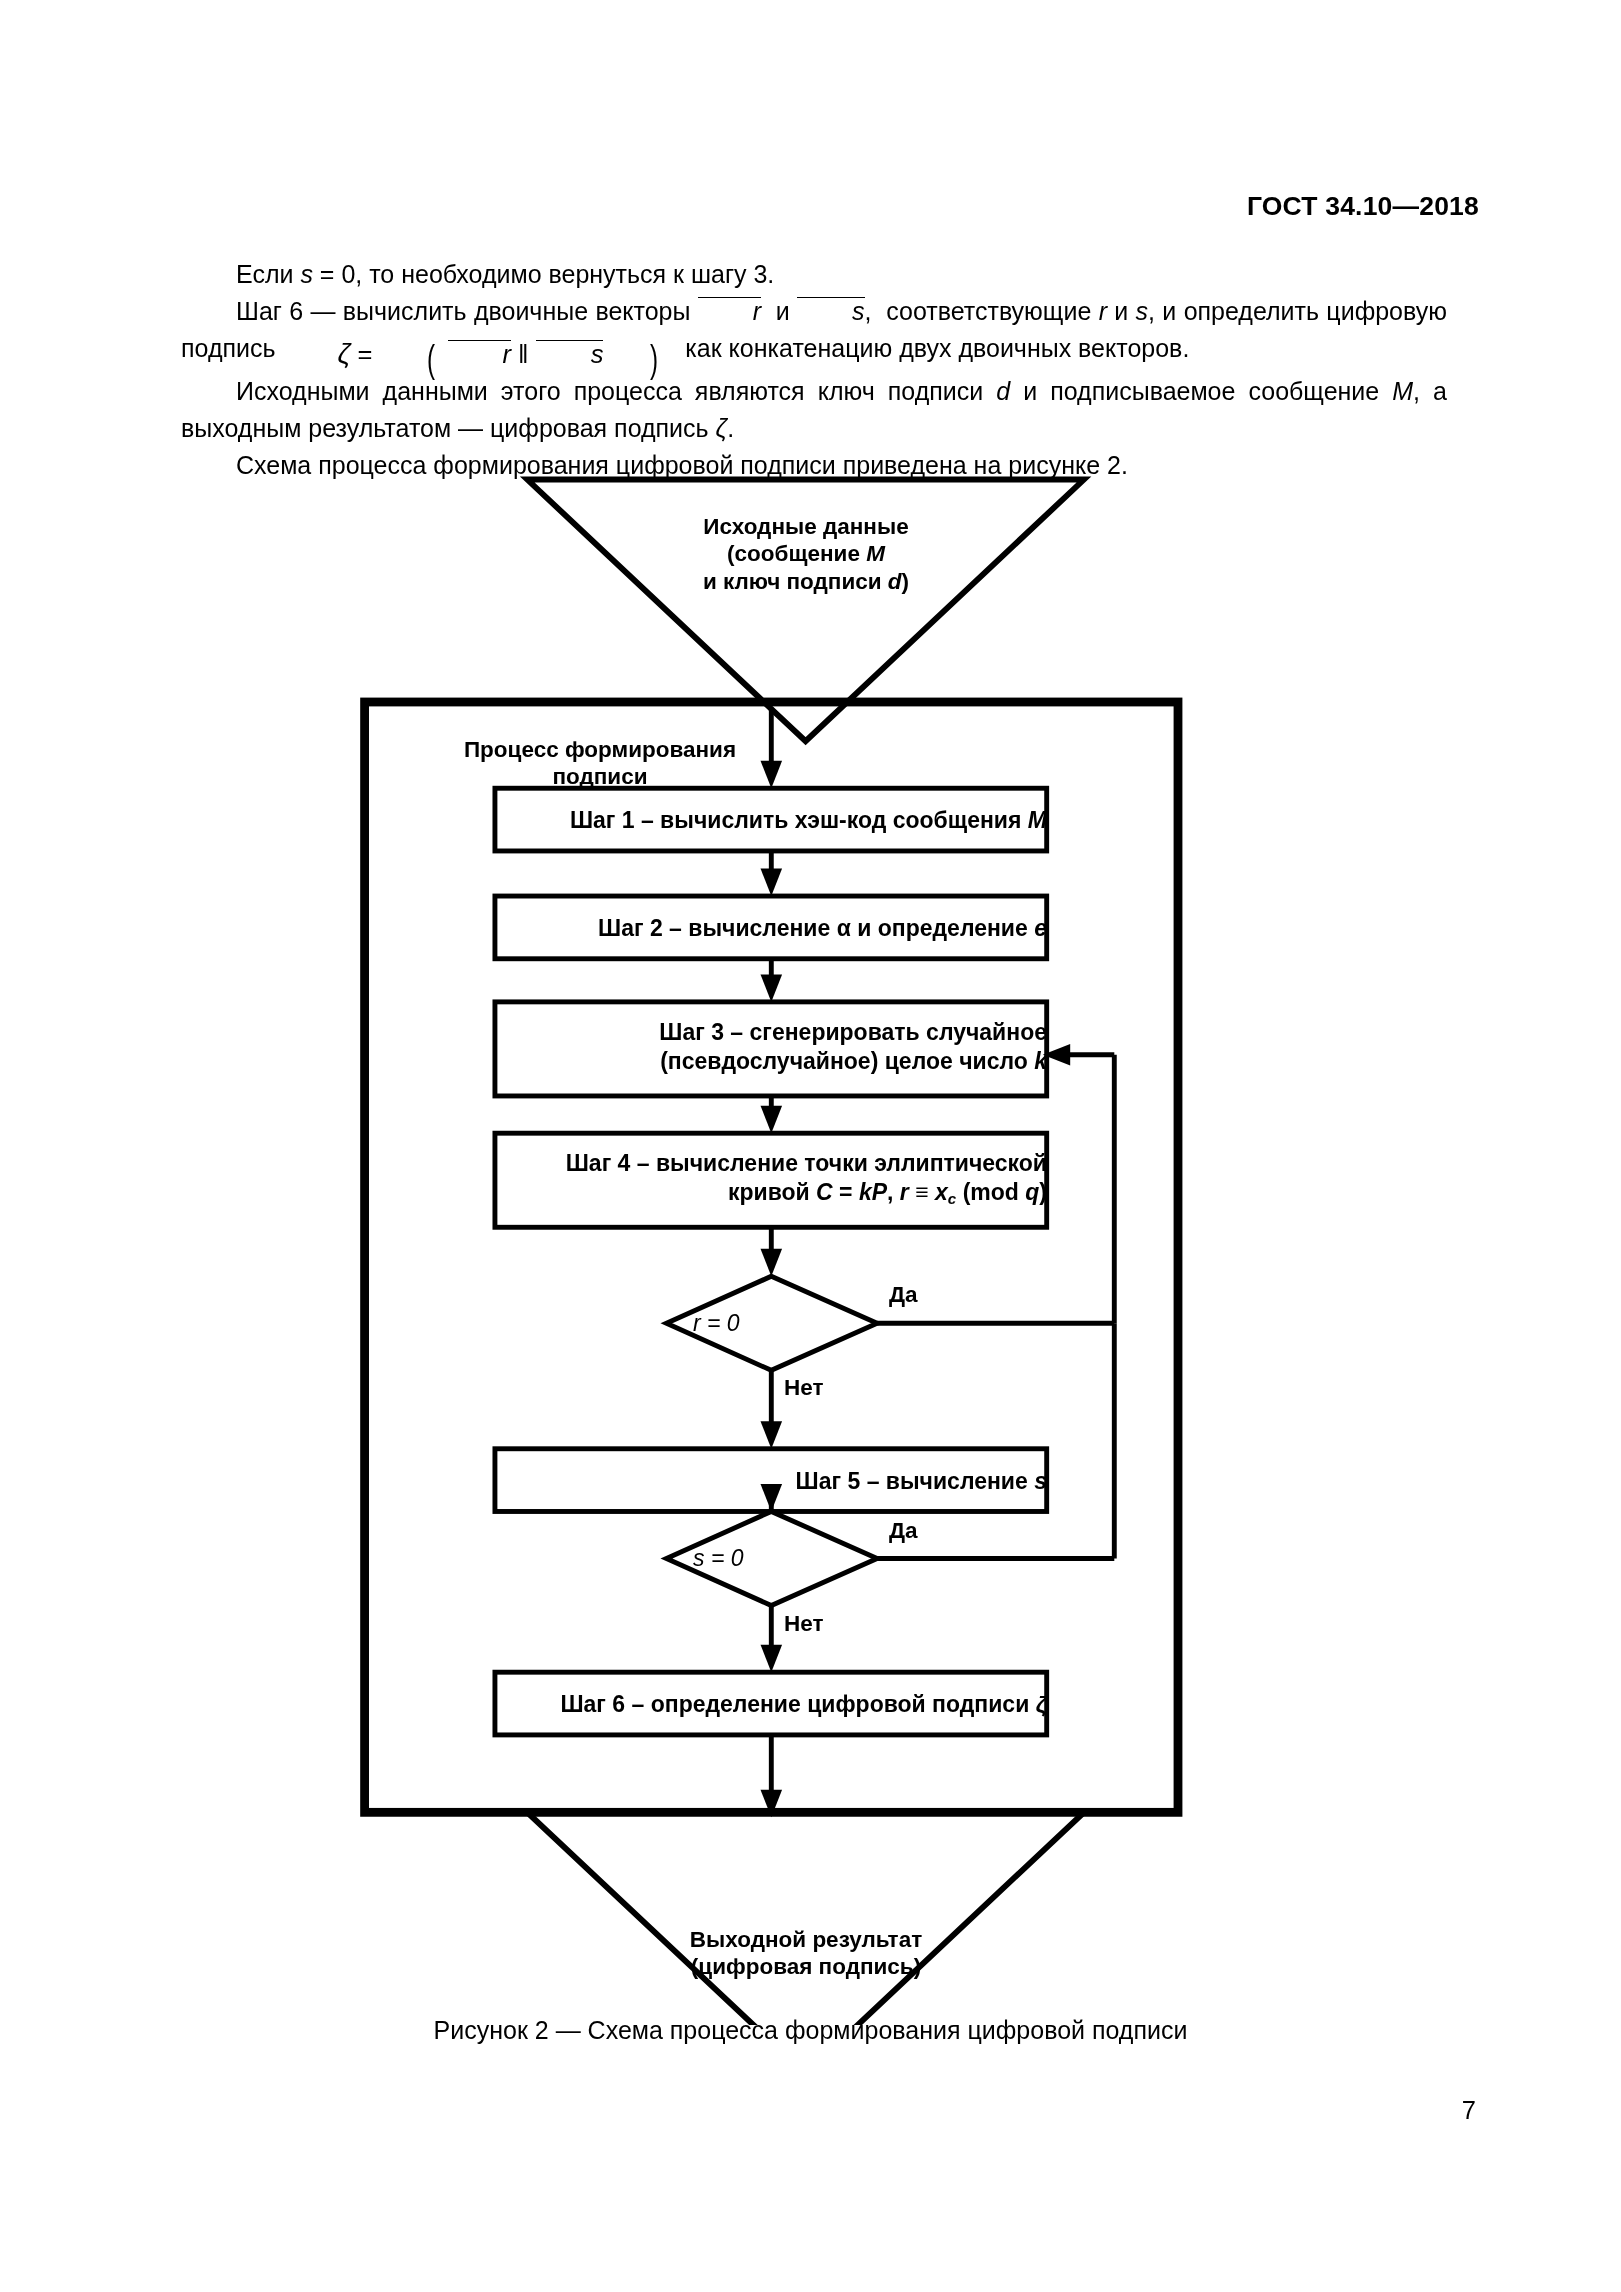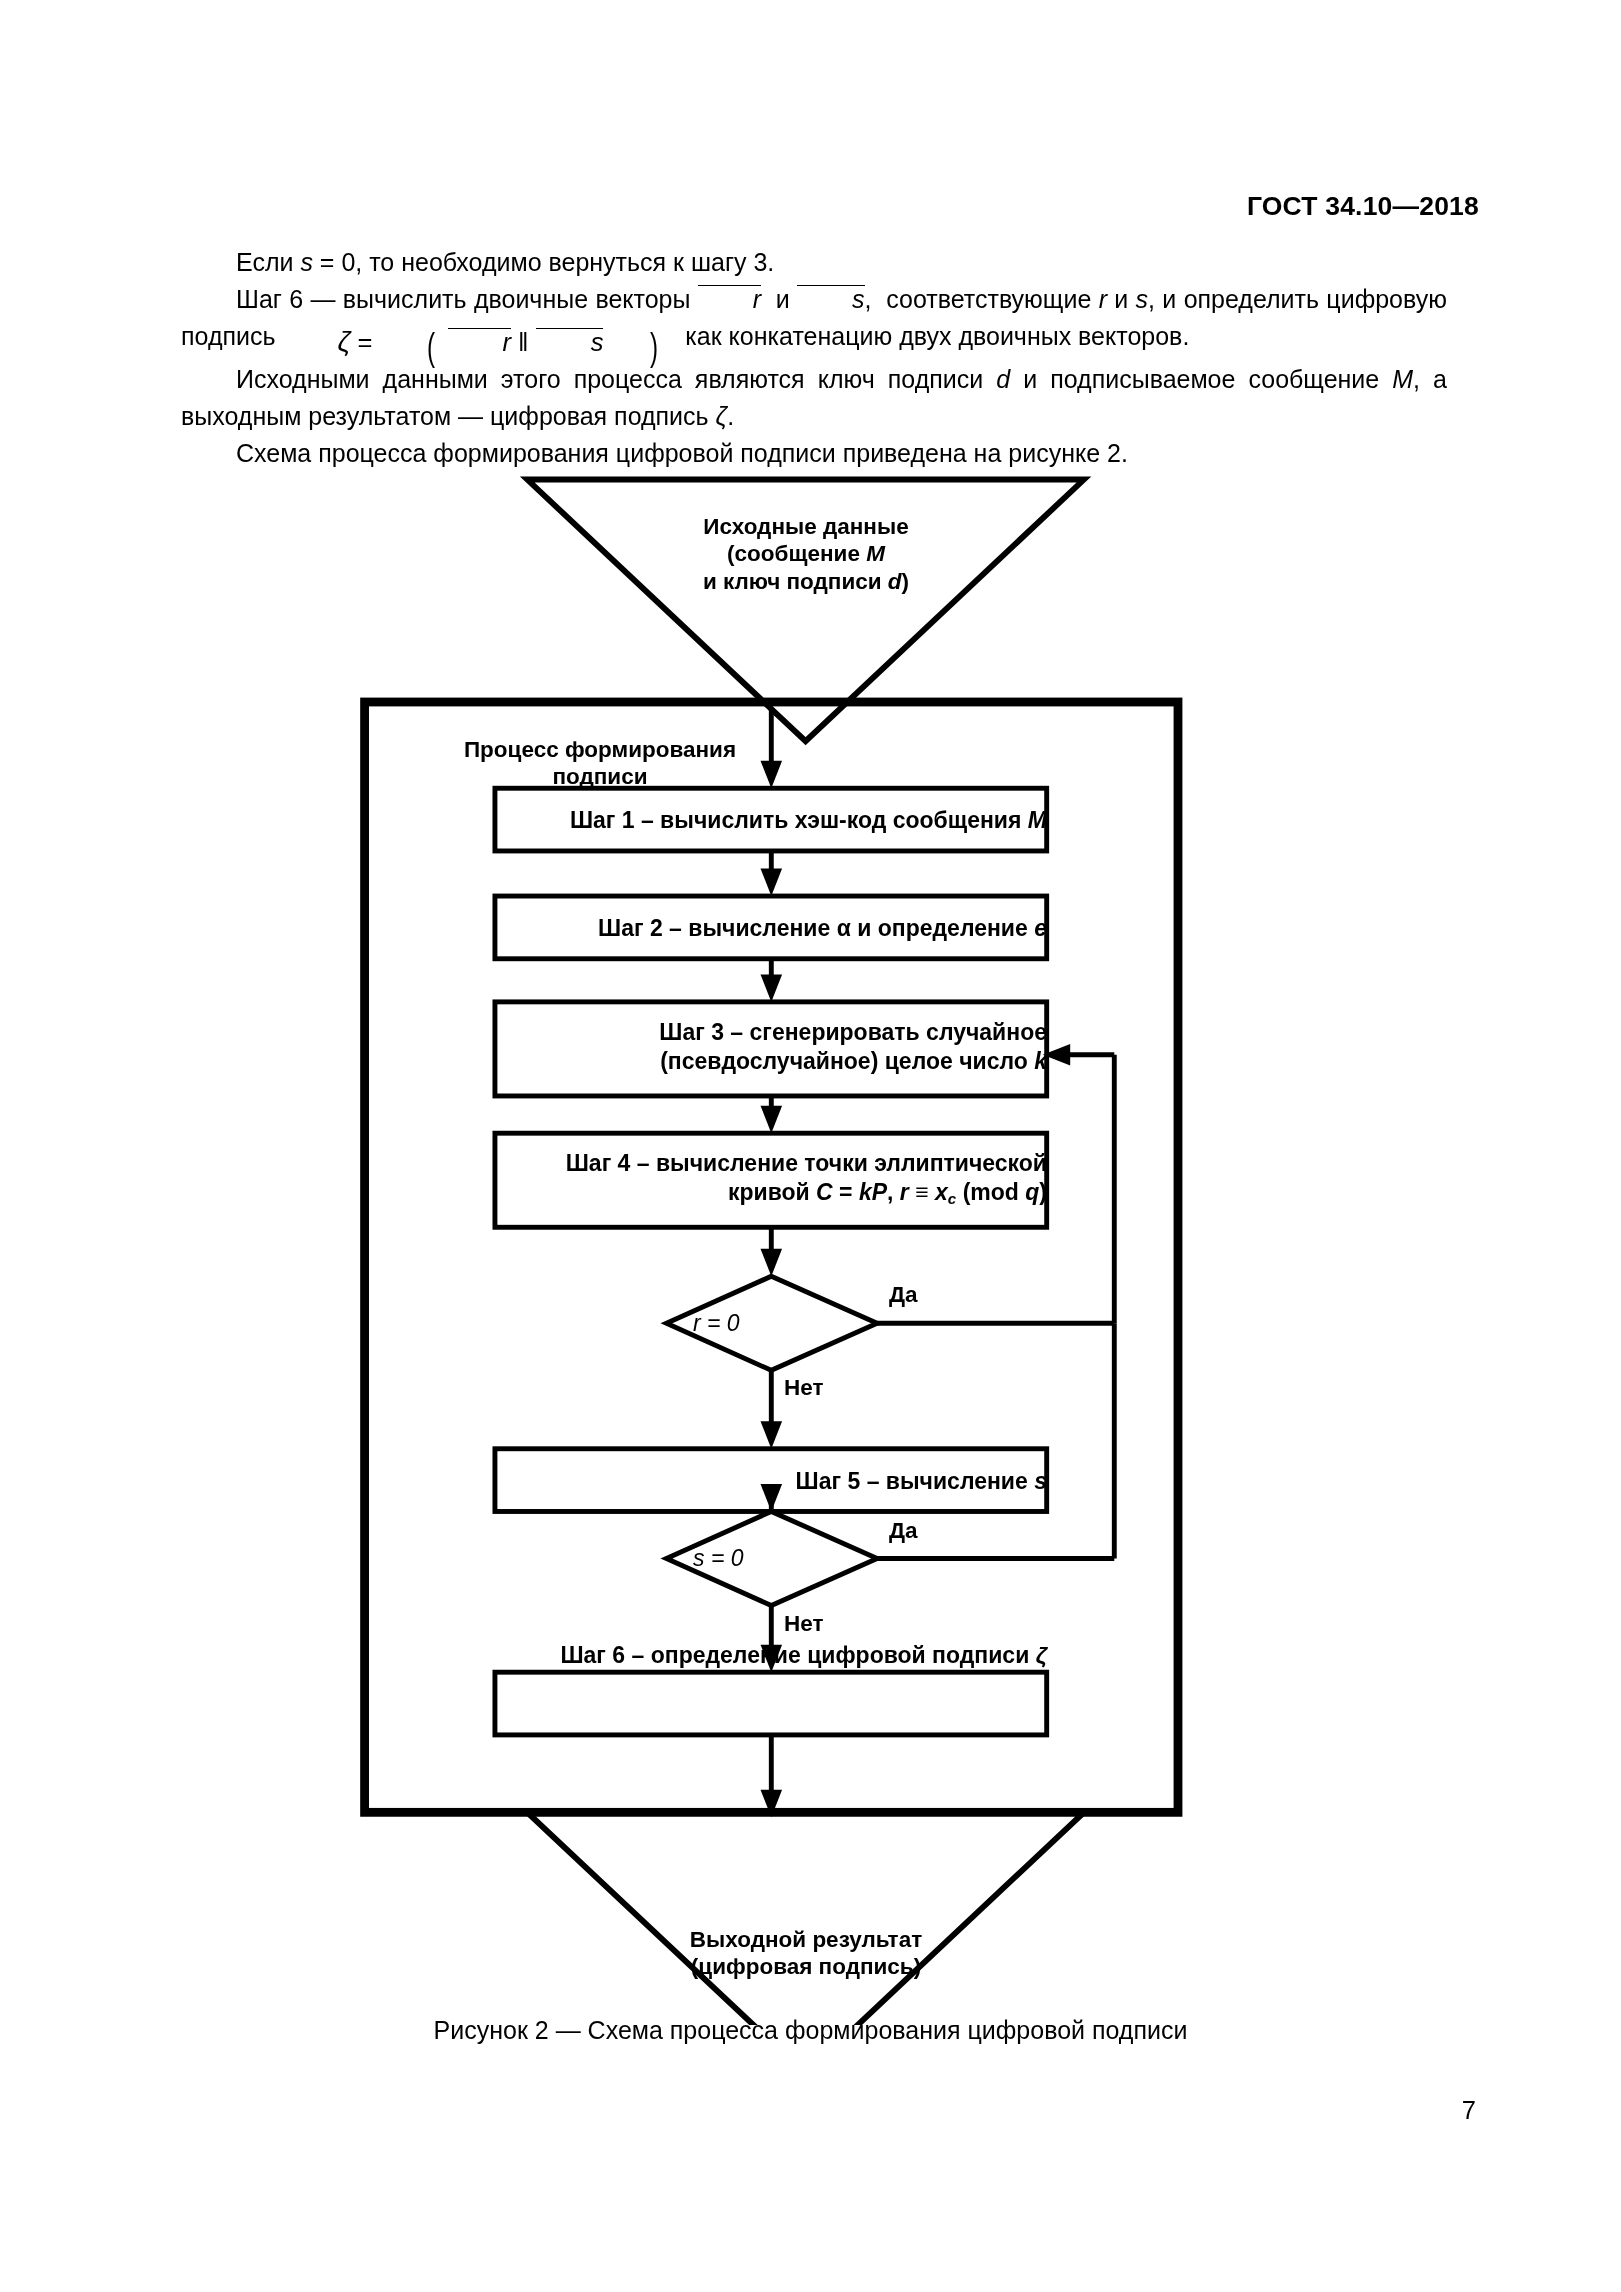--- a/index.html
+++ b/index.html
@@ -28,21 +28,21 @@
     font-size: 26.5px;
     font-weight: bold;
     letter-spacing: 0.2px;
     white-space: nowrap;
   }
 
   
   .body-text {
     position: absolute;
     left: 181px;
-    top: 218px;
+    top: 230px;
     width: 1266px;
     font-size: 25px;
     line-height: 37px;
   }
   .body-text p {
     margin: 0;
     text-align: justify;
     text-indent: 55px;
   }
   .it { font-style: italic; }
@@ -244,21 +244,21 @@
     </div>
 
     <div class="step-label" style="left:495px; top:692px; width:552px;">
       Шаг 4 – вычисление точки эллиптической<br>кривой <span class="it">C</span> = <span class="it">kP</span>, <span class="it">r</span> ≡ <span class="it">x</span><sub class="sb">c</sub> (mod <span class="it">q</span>)
     </div>
 
     <div class="step-label" style="left:495px; top:1010px; width:552px;">
       Шаг 5 – вычисление <span class="it">s</span>
     </div>
 
-    <div class="step-label" style="left:495px; top:1184px; width:552px;">
+    <div class="step-label" style="left:495px; top:1233px; width:552px;">
       Шаг 6 – определение цифровой подписи <span class="it">ζ</span>
     </div>
 
     <div class="cond-label" style="left:693px; top:853px; width:157px;">r = 0</div>
     <div class="branch-label" style="left:889px; top:825px;">Да</div>
     <div class="branch-label" style="left:784px; top:918px;">Нет</div>
 
     <div class="cond-label" style="left:693px; top:1088px; width:157px;">s = 0</div>
     <div class="branch-label" style="left:889px; top:1061px;">Да</div>
     <div class="branch-label" style="left:784px; top:1154px;">Нет</div>

